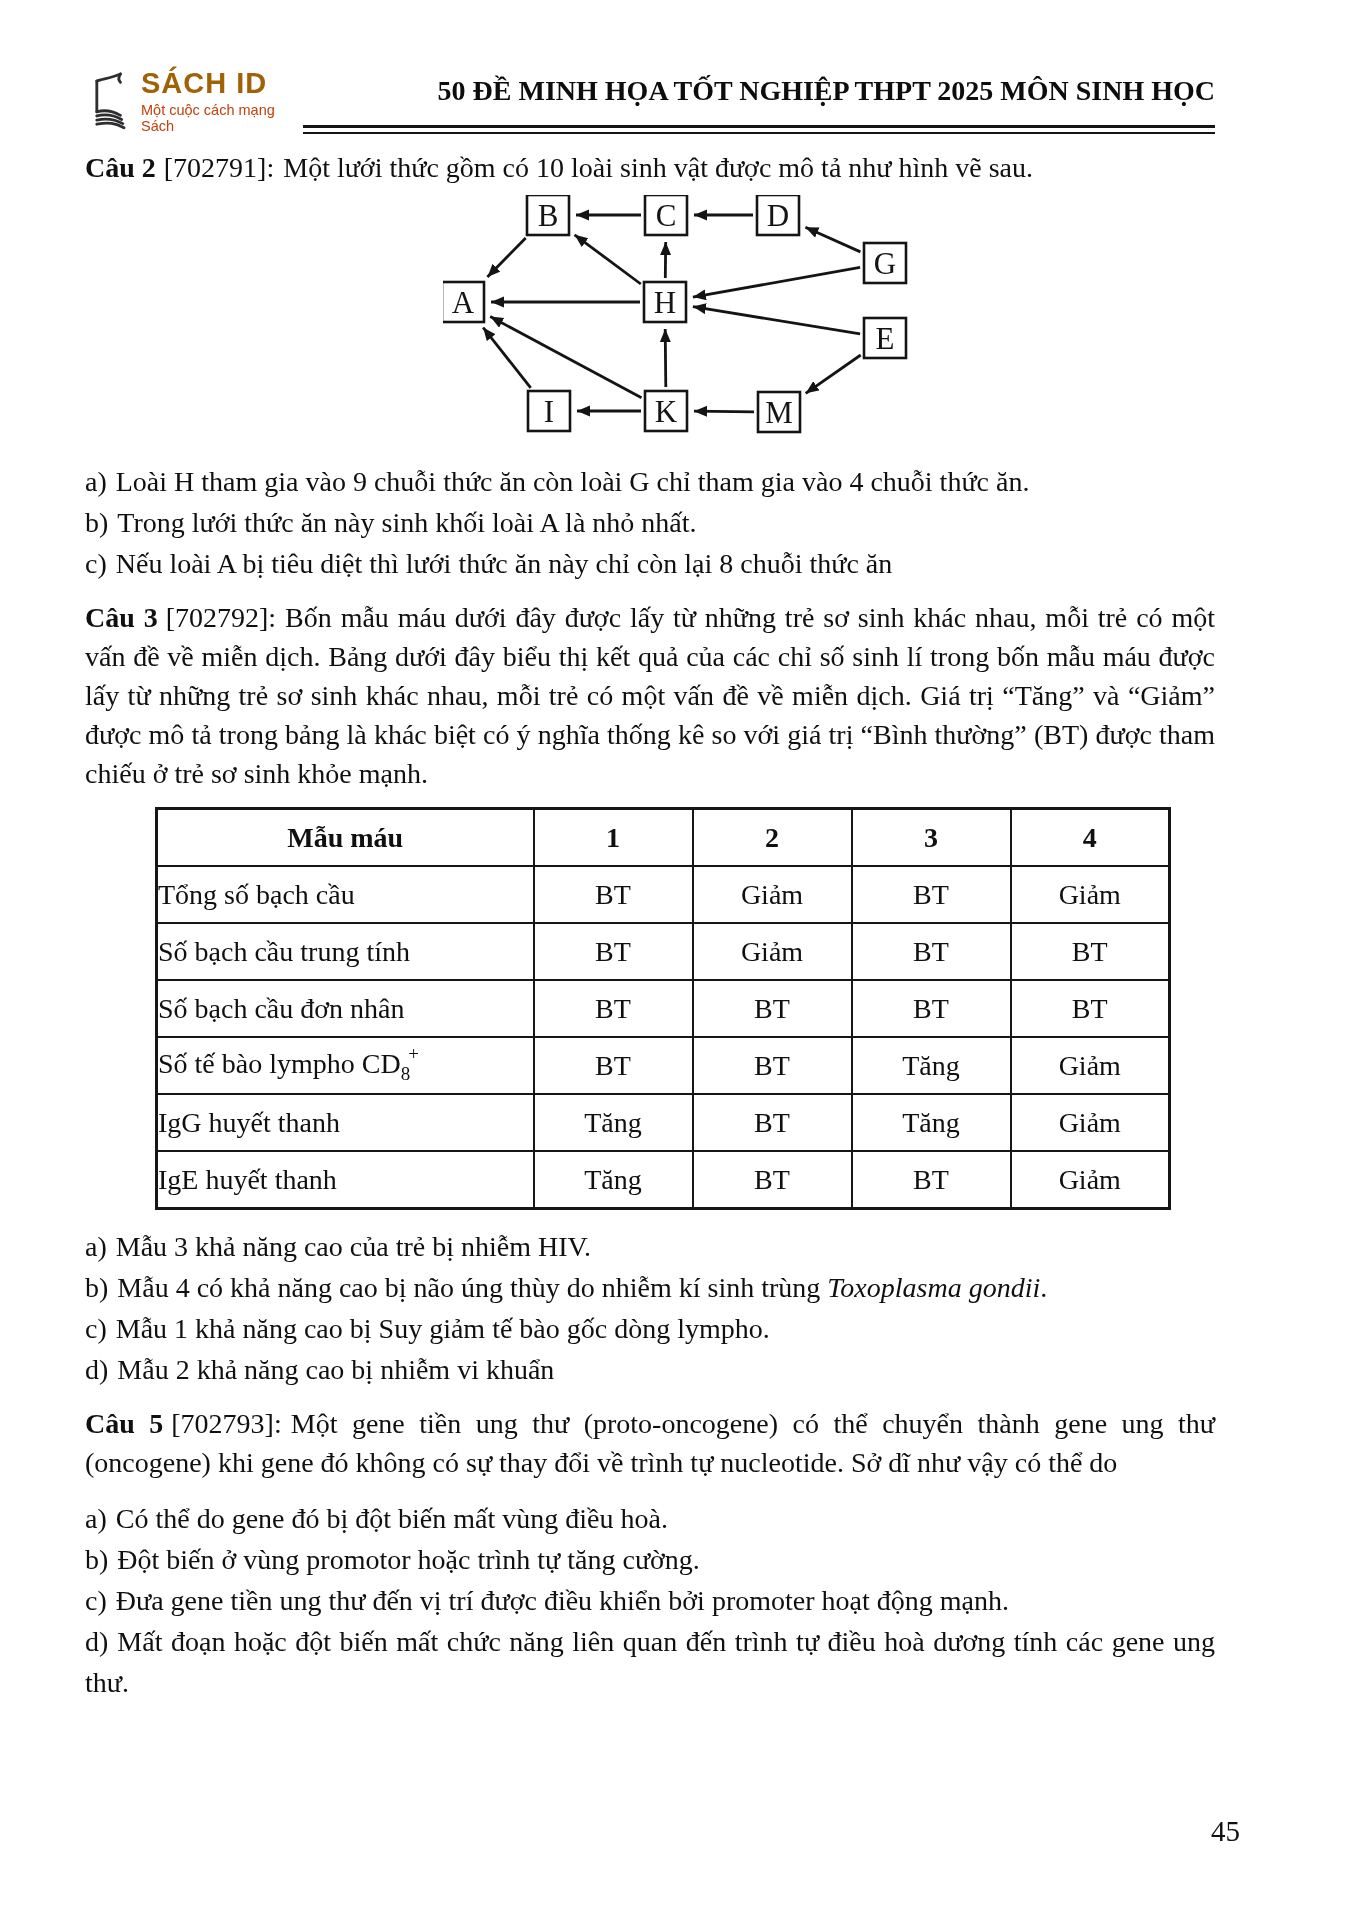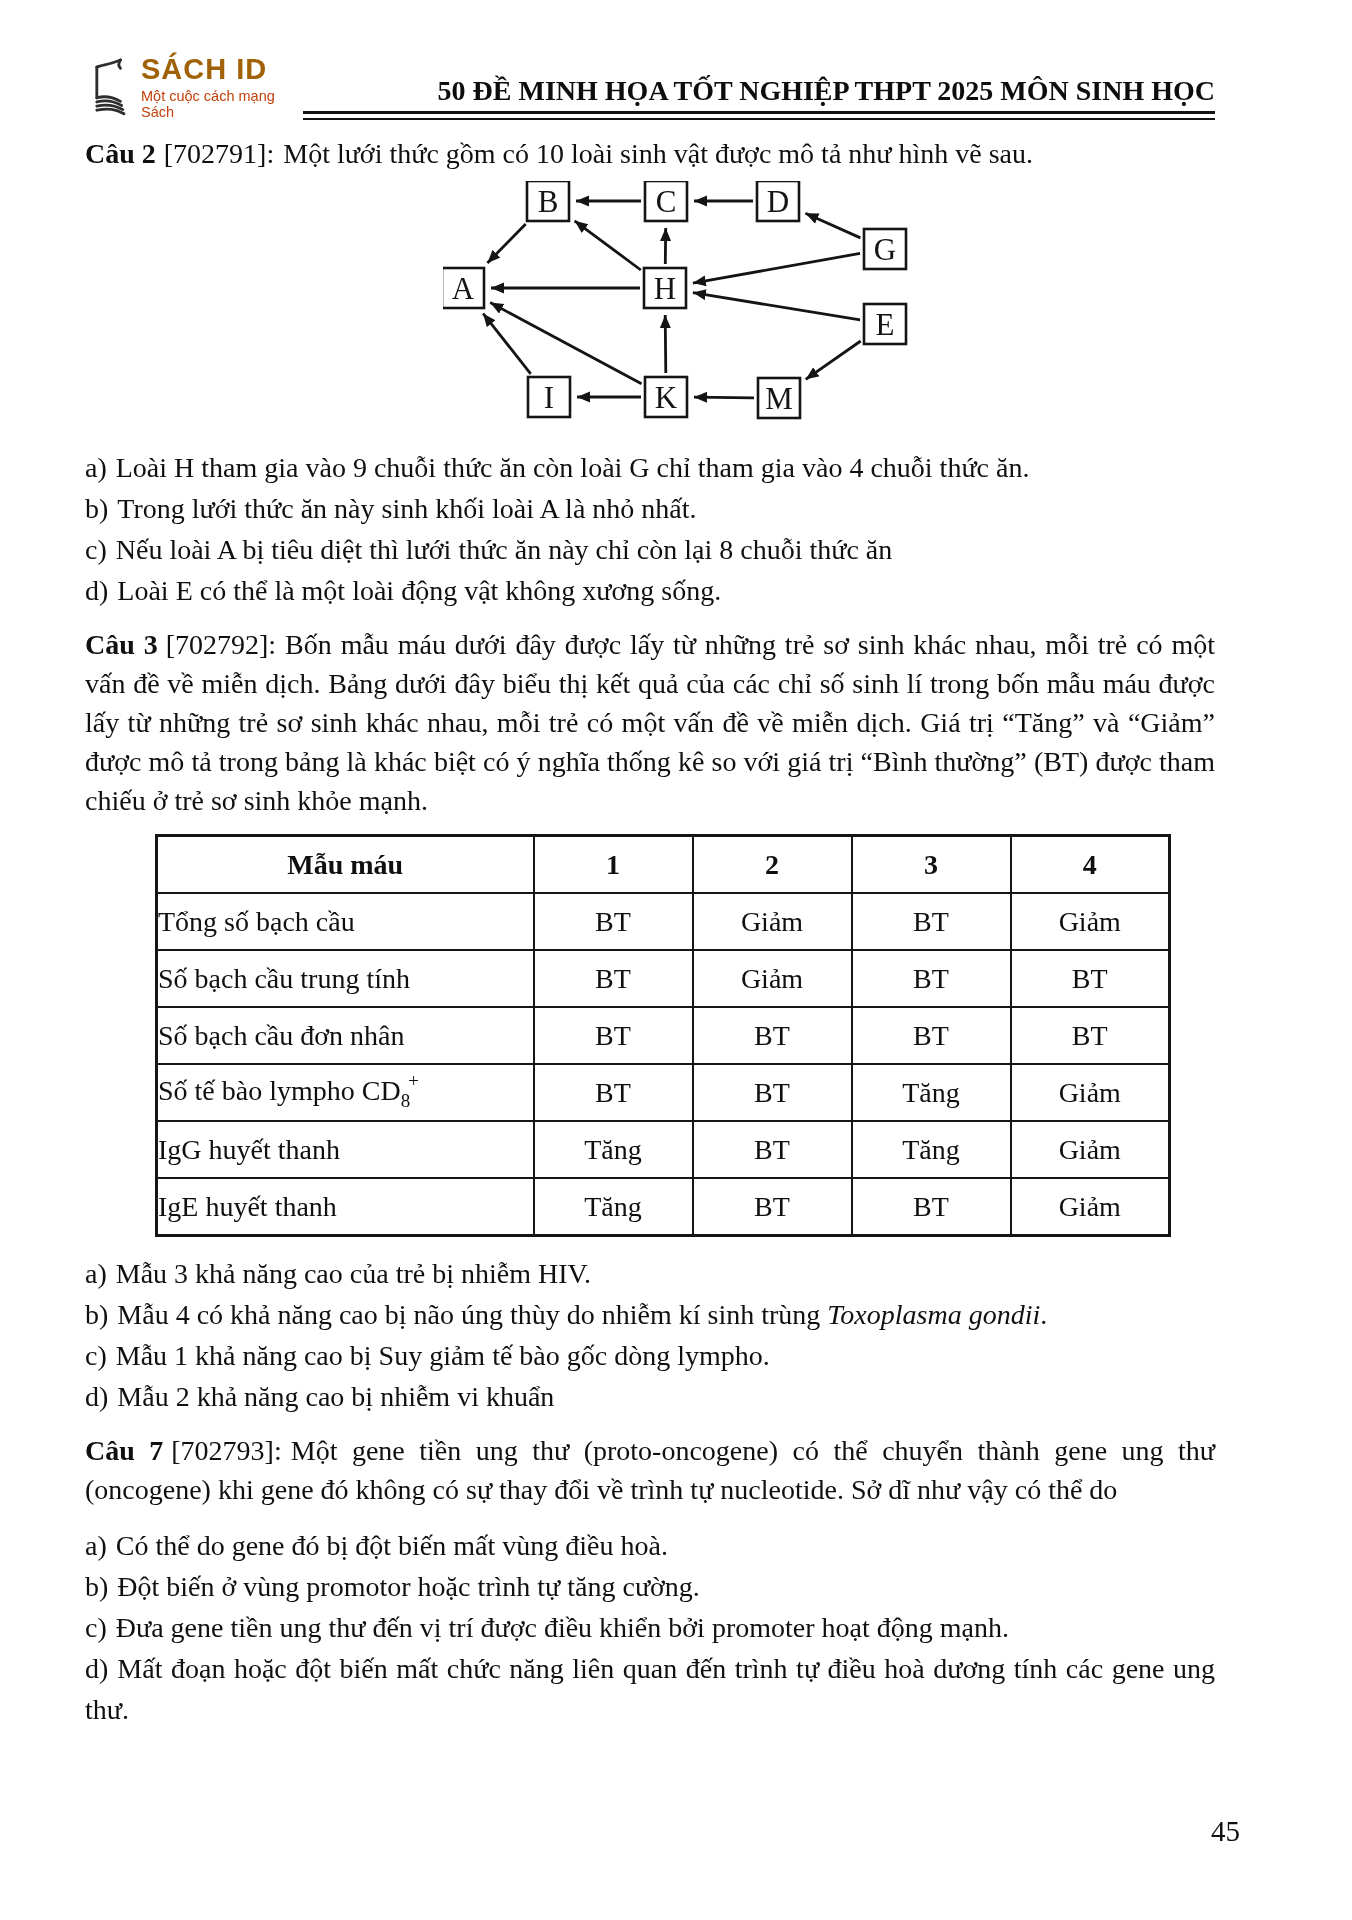--- a/index.html
+++ b/index.html
@@ -7,21 +7,21 @@
   .page{position:relative;box-sizing:border-box;width:1352px;min-height:1920px;padding:30px 137px 0 85px;background:#fff;}
 
   
   .hdr{display:flex;align-items:flex-end;}
   .logo{display:flex;align-items:center;width:218px;flex:0 0 218px;}
   .logo-icon{width:52px;height:62px;flex:0 0 52px;}
   .logo-txt{margin-left:4px;}
   .logo-name{font-family:"Liberation Sans","DejaVu Sans",sans-serif;font-weight:700;font-size:29px;letter-spacing:1px;color:#a16207;line-height:34px;}
   .logo-tag{font-family:"Liberation Sans","DejaVu Sans",sans-serif;font-size:14.5px;color:#c2410c;margin-top:2px;}
   .hdr-right{flex:1;}
-  .doc-title{text-align:right;font-weight:700;font-size:28px;color:#0d0d0d;padding-bottom:4px;white-space:nowrap;margin-top:45px;}
+  .doc-title{text-align:right;font-weight:700;font-size:28px;color:#0d0d0d;padding-bottom:18px;white-space:nowrap;margin-top:45px;}
   .rule{border-top:3px solid #141414;border-bottom:2px solid #141414;height:4px;}
 
   
   .stem{font-size:28px;line-height:39px;text-align:justify;margin:14px 0 0 0;}
   .qlabel{font-weight:700;}
   .qcode{margin:0 9px 0 8px;}
   .opt{font-size:28px;line-height:41px;text-align:justify;margin:0;}
   .okey{margin-right:9px;}
   .ital{font-style:italic;}
   .opts{margin-top:16px;}
@@ -117,21 +117,20 @@
             <text x="223" y="227" text-anchor="middle" font-size="31" font-family="&quot;Liberation Serif&quot;,&quot;DejaVu Serif&quot;,serif" fill="#141414">K</text>
             <rect x="315" y="197" width="42" height="40" fill="#ffffff" stroke="#141414" stroke-width="2.6"></rect>
             <text x="336" y="228" text-anchor="middle" font-size="31" font-family="&quot;Liberation Serif&quot;,&quot;DejaVu Serif&quot;,serif" fill="#141414">M</text>
           </svg>
       </figure>
 
       <div class="opts">
         <p class="opt"><span class="okey">a)</span><span>Loài H tham gia vào 9 chuỗi thức ăn còn loài G chỉ tham gia vào 4 chuỗi thức ăn.</span></p>
         <p class="opt"><span class="okey">b)</span><span>Trong lưới thức ăn này sinh khối loài A là nhỏ nhất.</span></p>
         <p class="opt"><span class="okey">c)</span><span>Nếu loài A bị tiêu diệt thì lưới thức ăn này chỉ còn lại 8 chuỗi thức ăn</span></p>
-        <p class="opt"><span class="okey">d)</span><span>Loài E có thể là một loài động vật không xương sống.</span></p>
       </div>
     </section>
 
     <section>
       <p class="stem"><b class="qlabel">Câu 3</b><span class="qcode">[702792]:</span><span>Bốn mẫu máu dưới đây được lấy từ những trẻ sơ sinh khác nhau, mỗi trẻ có một vấn đề về miễn dịch. Bảng dưới đây biểu thị kết quả của các chỉ số sinh lí trong bốn mẫu máu được lấy từ những trẻ sơ sinh khác nhau, mỗi trẻ có một vấn đề về miễn dịch. Giá trị “Tăng” và “Giảm” được mô tả trong bảng là khác biệt có ý nghĩa thống kê so với giá trị “Bình thường” (BT) được tham chiếu ở trẻ sơ sinh khỏe mạnh.</span></p>
 
       <table class="blood">
         <colgroup>
             <col class="c0">
             <col class="cn">
@@ -194,21 +193,21 @@
 
       <div class="opts">
         <p class="opt"><span class="okey">a)</span><span>Mẫu 3 khả năng cao của trẻ bị nhiễm HIV.</span></p>
         <p class="opt"><span class="okey">b)</span><span>Mẫu 4 có khả năng cao bị não úng thùy do nhiễm kí sinh trùng </span><span class="ital">Toxoplasma gondii</span><span>.</span></p>
         <p class="opt"><span class="okey">c)</span><span>Mẫu 1 khả năng cao bị Suy giảm tế bào gốc dòng lympho.</span></p>
         <p class="opt"><span class="okey">d)</span><span>Mẫu 2 khả năng cao bị nhiễm vi khuẩn</span></p>
       </div>
     </section>
 
     <section>
-      <p class="stem"><b class="qlabel">Câu 7</b><span class="qcode">[702793]:</span><span>Một gene tiền ung thư (proto-oncogene) có thể chuyển thành gene ung thư (oncogene) khi gene đó không có sự thay đổi về trình tự nucleotide. Sở dĩ như vậy có thể do</span></p>
+      <p class="stem"><b class="qlabel">Câu 5</b><span class="qcode">[702793]:</span><span>Một gene tiền ung thư (proto-oncogene) có thể chuyển thành gene ung thư (oncogene) khi gene đó không có sự thay đổi về trình tự nucleotide. Sở dĩ như vậy có thể do</span></p>
       <div class="opts">
         <p class="opt"><span class="okey">a)</span><span>Có thể do gene đó bị đột biến mất vùng điều hoà.</span></p>
         <p class="opt"><span class="okey">b)</span><span>Đột biến ở vùng promotor hoặc trình tự tăng cường.</span></p>
         <p class="opt"><span class="okey">c)</span><span>Đưa gene tiền ung thư đến vị trí được điều khiển bởi promoter hoạt động mạnh.</span></p>
         <p class="opt"><span class="okey">d)</span><span>Mất đoạn hoặc đột biến mất chức năng liên quan đến trình tự điều hoà dương tính các gene ung thư.</span></p>
       </div>
     </section>
 
   </main>
 

